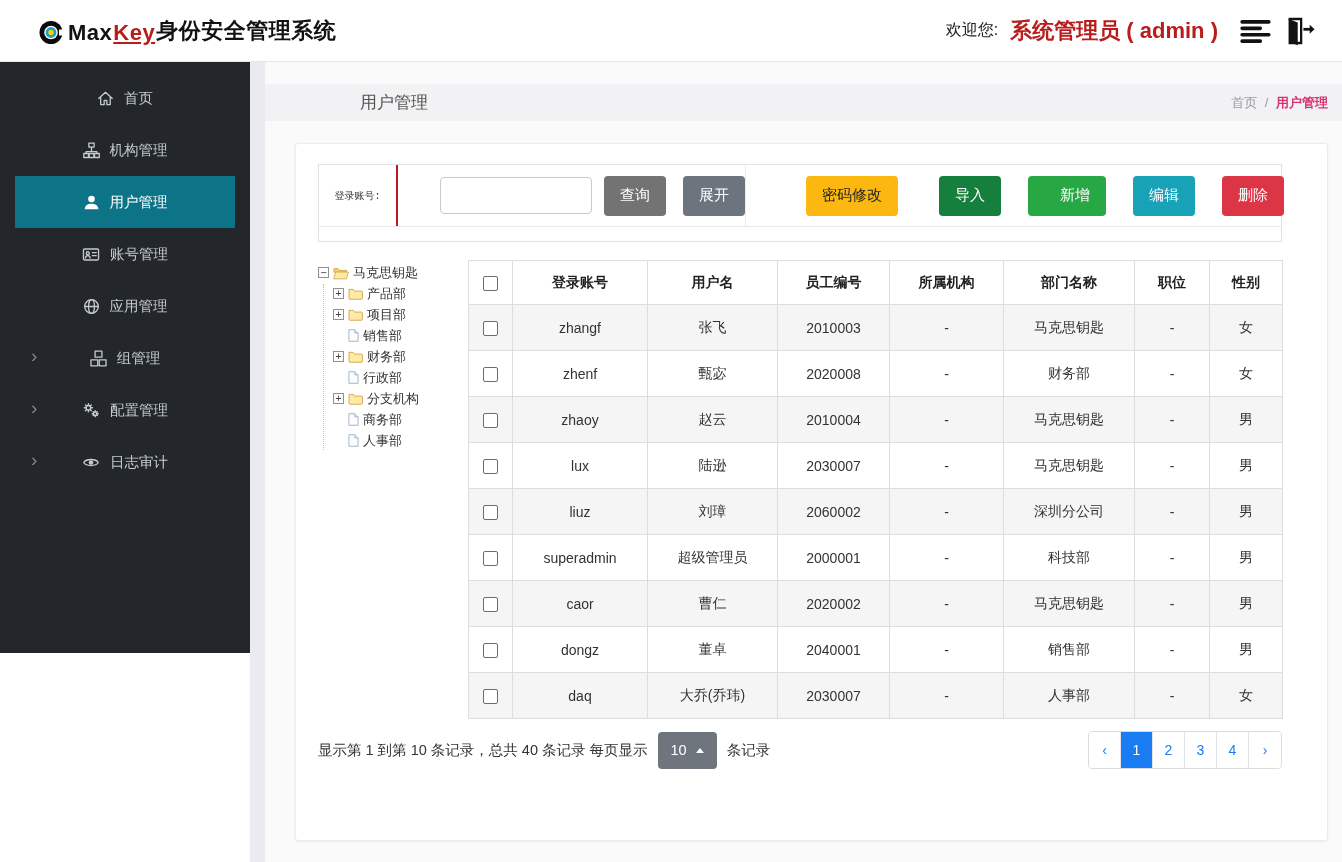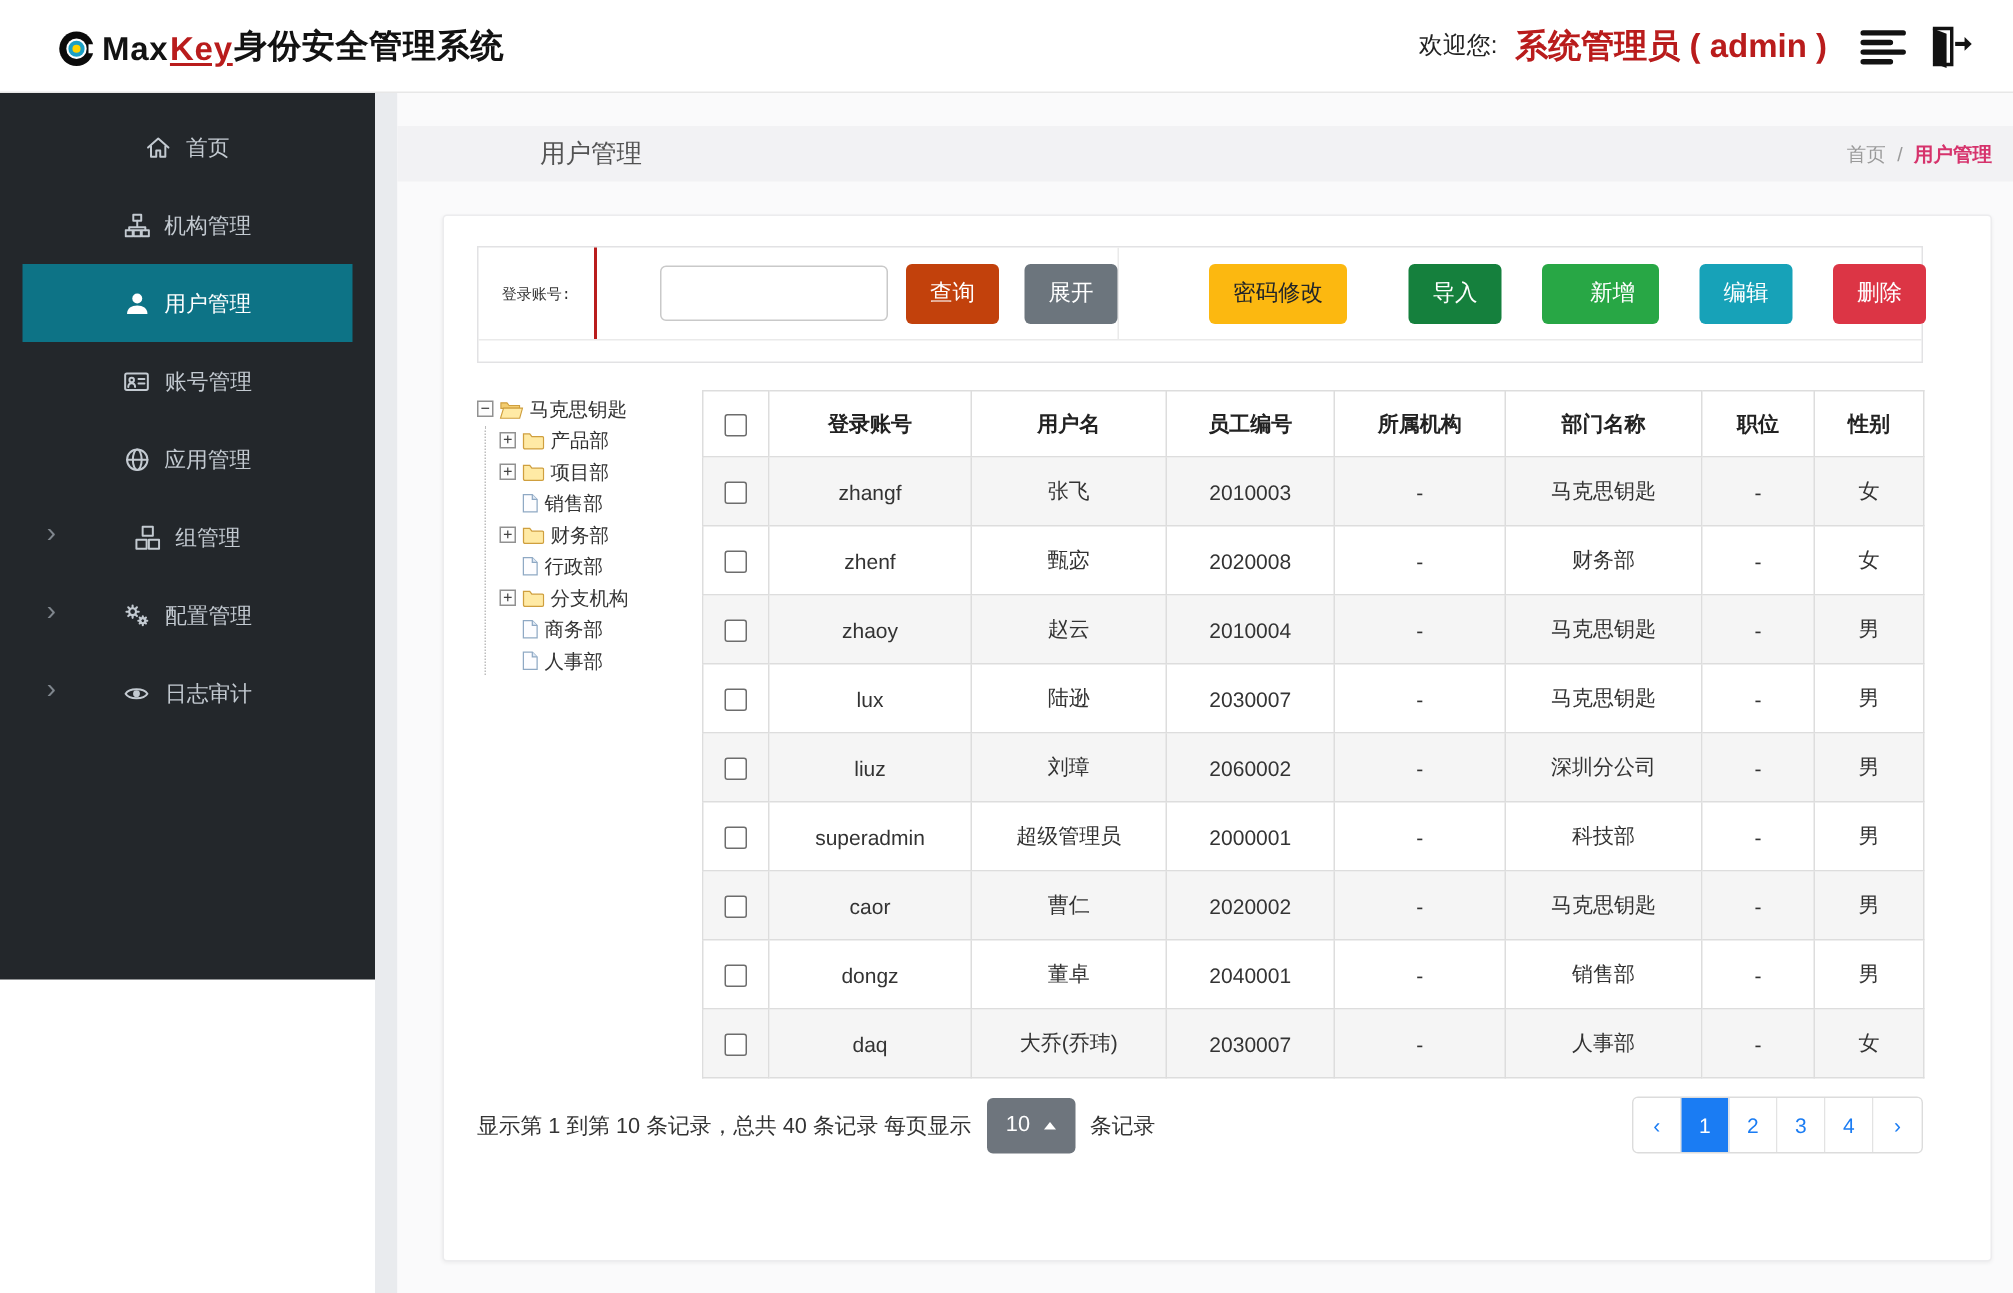--- a/index.html
+++ b/index.html
@@ -46,21 +46,21 @@
   .search-panel { border:1px solid #e2e2e4; }
   .search-row { display:flex; align-items:stretch; height:62px; border-bottom:1px solid #eaeaea; }
   .search-row2 { height:14px; }
   .search-label-cell { width:79px; flex:none; display:flex; align-items:center; justify-content:center;
     font-size:10px; color:#333; border-right:2px solid #b91c1c;font-family:Liberation Mono, monospace; }
   .search-controls { flex:1; display:flex; align-items:center; padding-left:42px; border-right:1px solid #eaeaea; }
   .search-input { width:152px; height:37px; border:1px solid #c9c9c9; border-radius:4px; padding:0 8px;
     font-size:14px; outline:none; }
   .btn { border:none; border-radius:4px; height:40px; padding:0 16px; font-size:15px; color:#fff;
     cursor:pointer; font-family:inherit; white-space:nowrap; }
-  .btn-query { background:#c2410c; margin-left:12px; }
+  .btn-query { background:#737373; margin-left:12px; }
   .btn-expand { background:#6c757d; margin-left:17px; }
   .search-actions { display:flex; align-items:center; gap:27px; padding:0 41px 0 60px; }
 
   
   .content-row { display:flex; margin-top:18px; }
   .tree { width:150px; flex:none; padding-top:3px; font-size:13px; color:#333; }
   .tree-node { display:flex; align-items:center; gap:4px; height:19px; margin-bottom:2px; cursor:pointer; }
   .expander { width:11px; height:11px; flex:none; border:1px solid #919191; background:#fdfdfd;
     display:flex; align-items:center; justify-content:center; font-size:10px; line-height:9px;
     color:#444; font-family:"DejaVu Sans Mono",monospace; cursor:pointer; }

